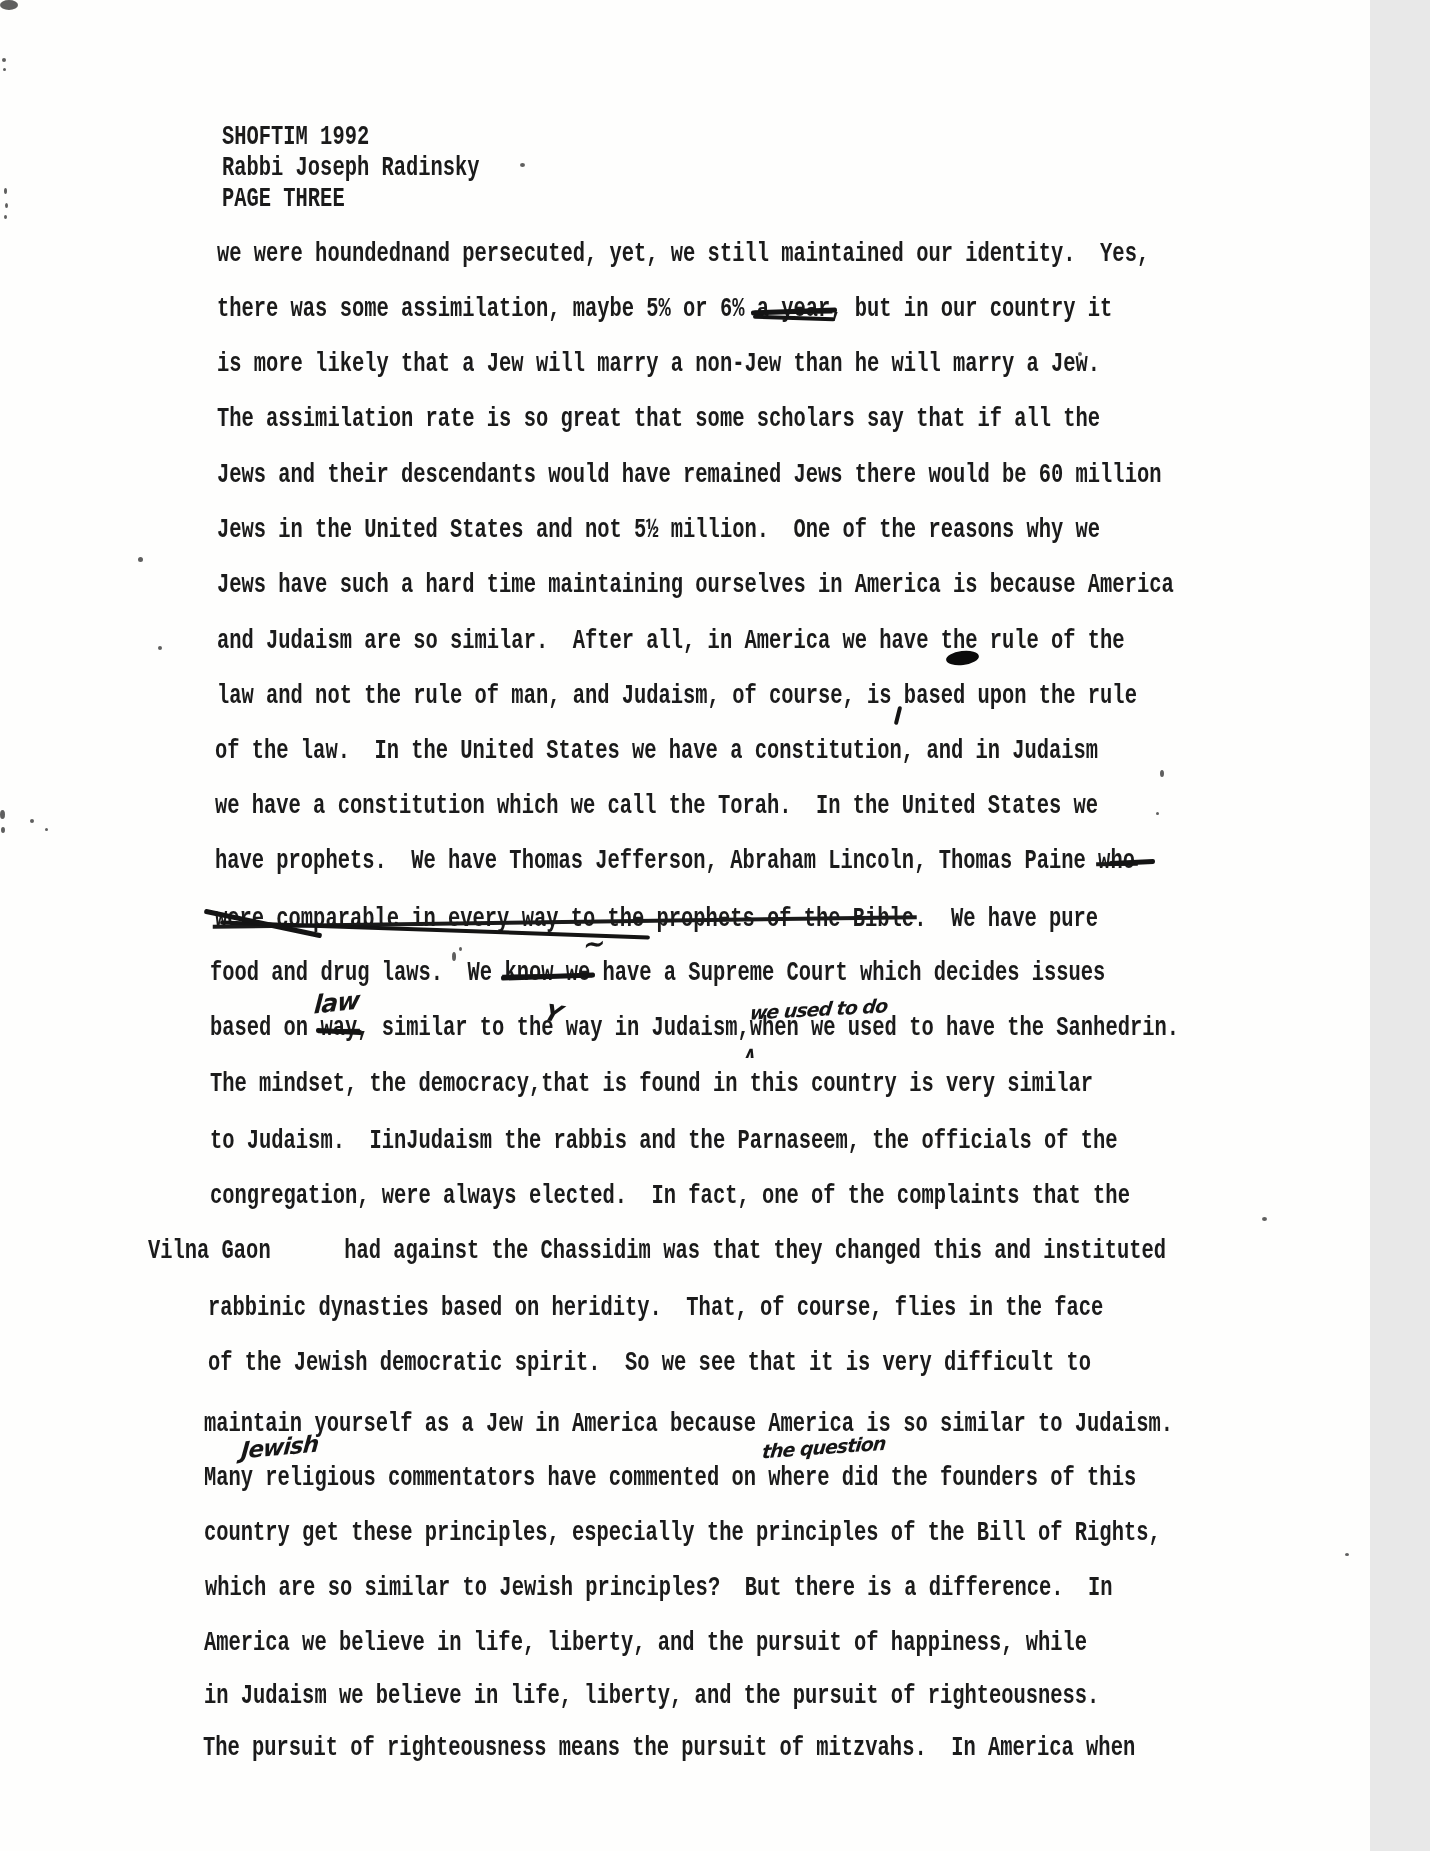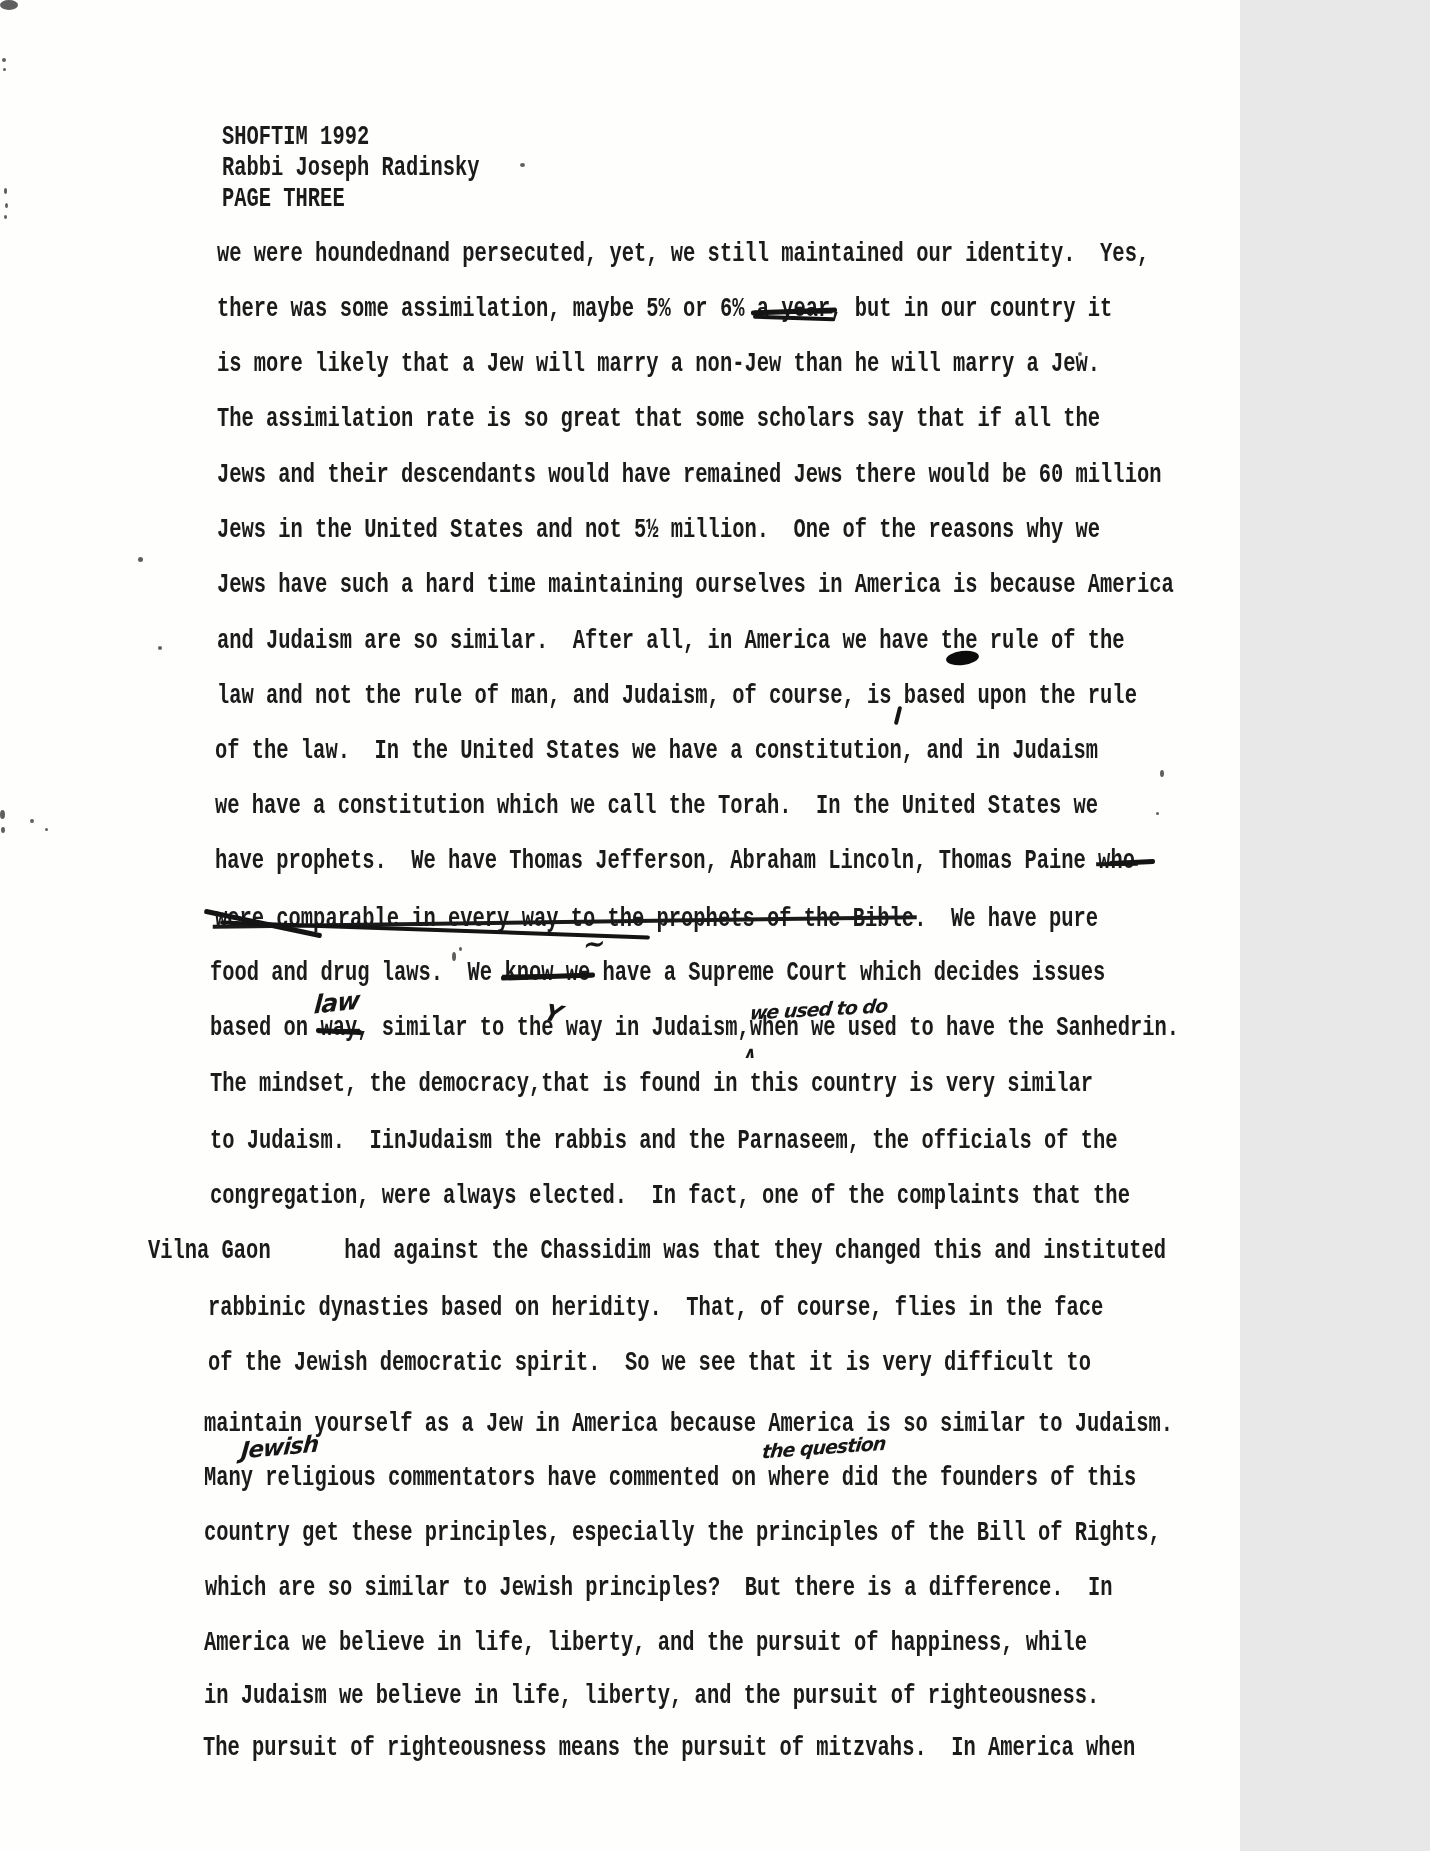--- a/index.html
+++ b/index.html
@@ -1,18 +1,18 @@
 <!DOCTYPE html>
 <html><head>
 <meta charset="utf-8">
 <style>
   html,body{margin:0;padding:0;background:#e8e8e8;}
   #page{
     position:relative;
-    width:1240px;height:1851px;
+    width:1370px;height:1851px;
     background:#fefefd;
     overflow:hidden;
     font-family:"Liberation Mono","DejaVu Sans Mono",monospace;
   }
   .tline{
     position:absolute;
     font:700 27px "Liberation Mono","DejaVu Sans Mono",monospace;
     color:#1b1b1b;
     transform:scaleX(0.757);
     transform-origin:0 0;

